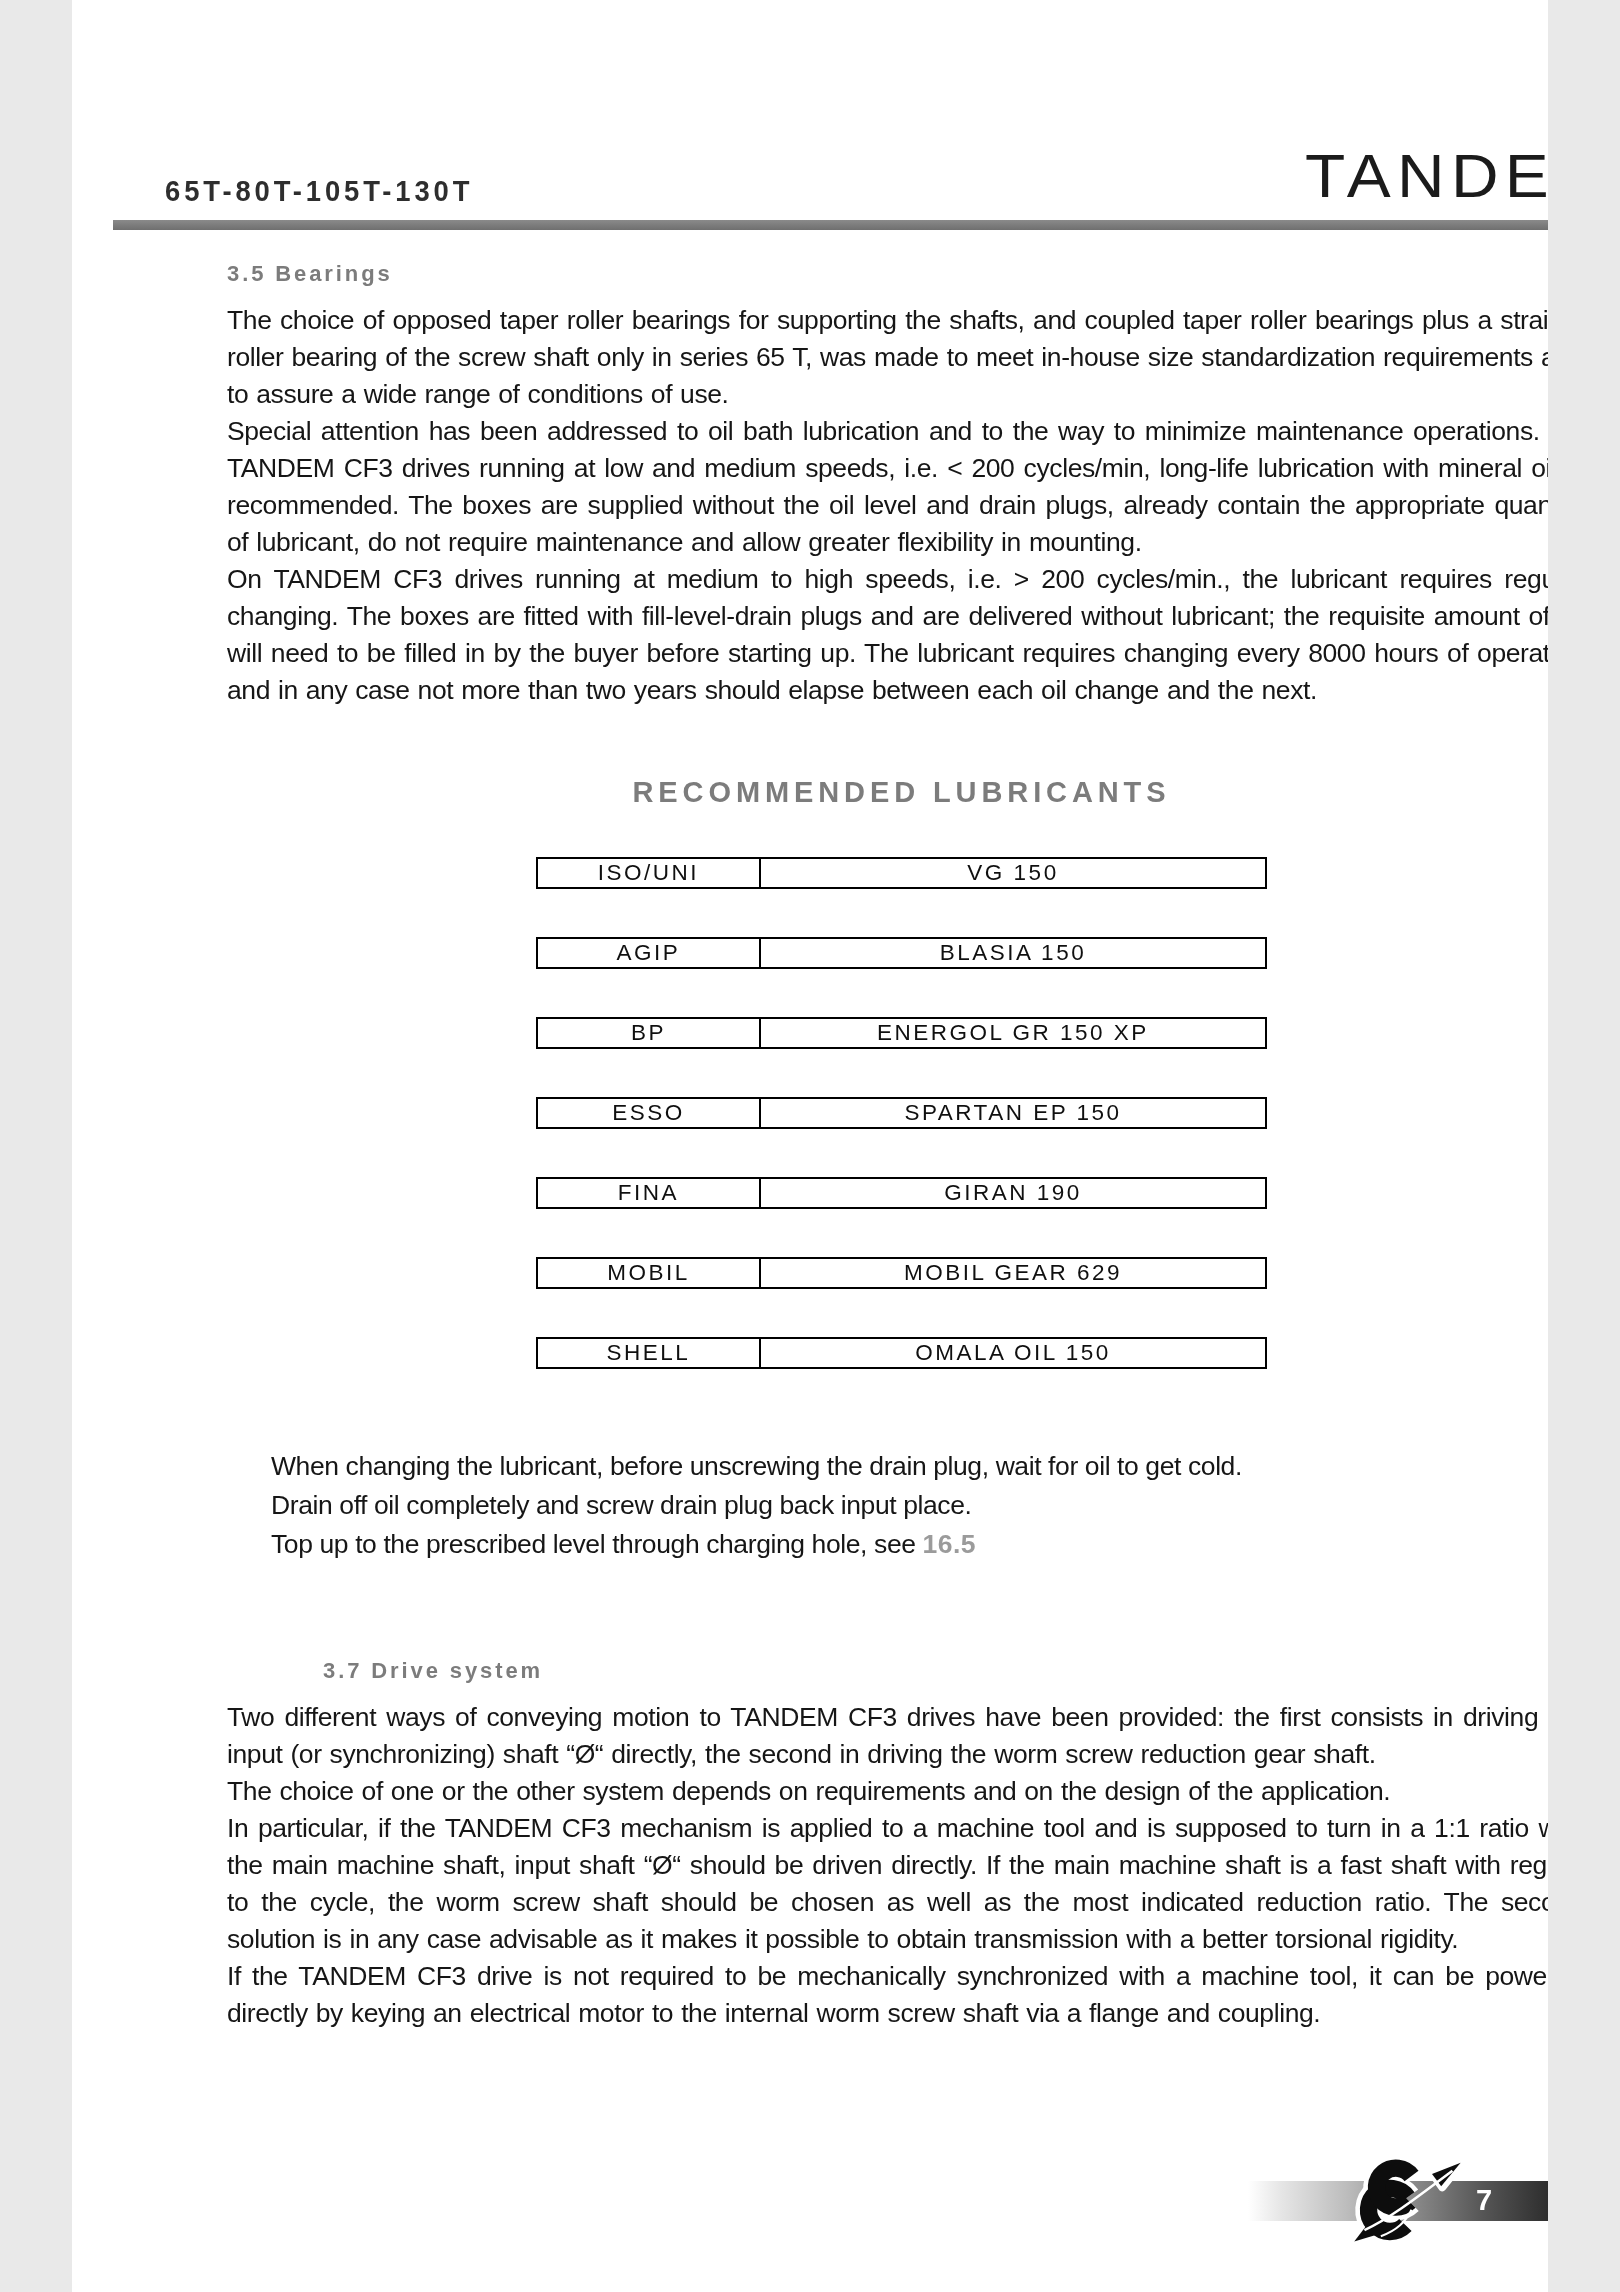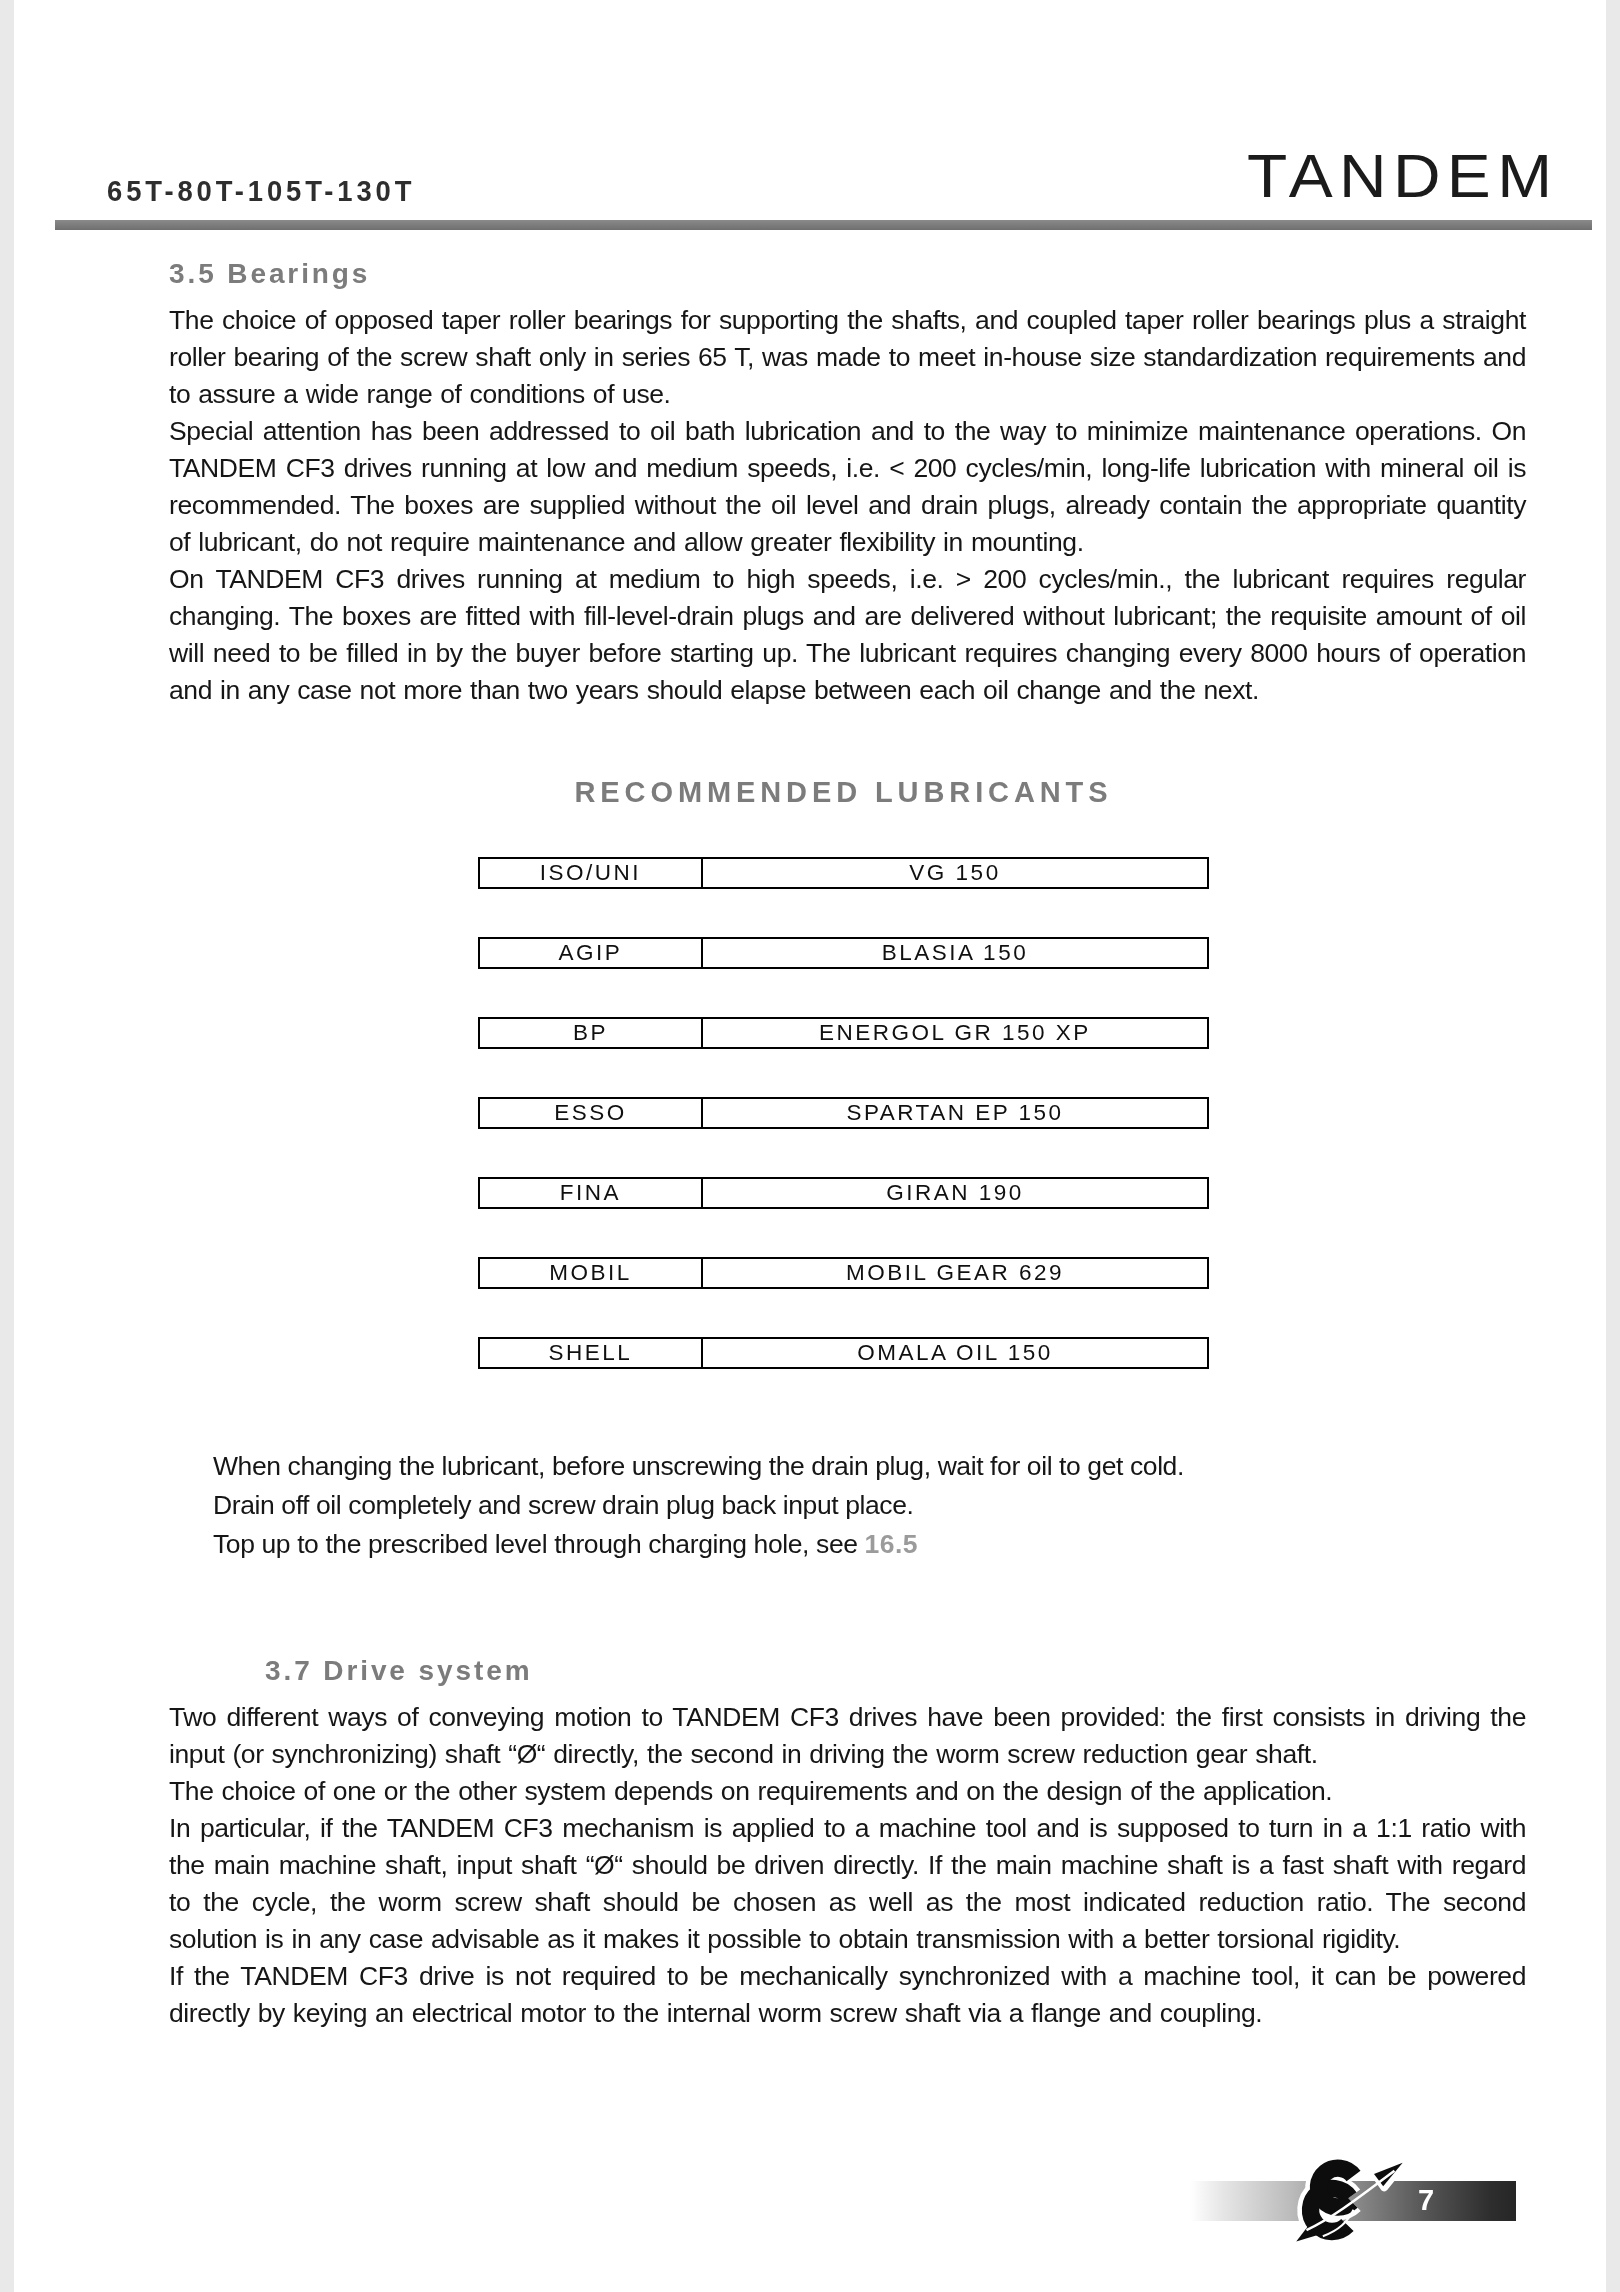--- a/index.html
+++ b/index.html
@@ -1,19 +1,19 @@
 <!DOCTYPE html>
 <html><head>
 <meta charset="utf-8">
 <style>
   * { margin:0; padding:0; box-sizing:border-box; }
   html,body { background:#e9e9e9; }
   .page {
     position:relative;
-    width:1592px; height:2293px;
+    width:1476px; height:2293px;
     background:#ffffff;
     margin:0 auto;
     overflow:hidden;
     font-family:"Liberation Sans", sans-serif;
     color:#141414;
   }
 
   
   .header-bar {
     position:absolute; left:93px; top:145px; width:1451px;
@@ -31,21 +31,21 @@
   }
   .header-rule {
     position:absolute; left:41px; top:220px; width:1537px; height:9.8px;
     background:linear-gradient(#8a8a8a,#6f6f6f);
   }
 
   
   .content { position:absolute; left:155px; top:257px; width:1357px; }
 
   .sec-heading {
-    font-weight:bold; font-size:28px; line-height:33px;
+    font-weight:bold; font-size:22px; line-height:33px;
     letter-spacing:2.9px; color:#7c7c7c;
     margin-bottom:11.8px;
   }
   .body-text {
     font-size:26.5px; line-height:37px;
     letter-spacing:-0.4px; word-spacing:1px;
     text-align:justify; color:#161616;
   }
 
   #lubrication-heading { margin-top:55px; }

